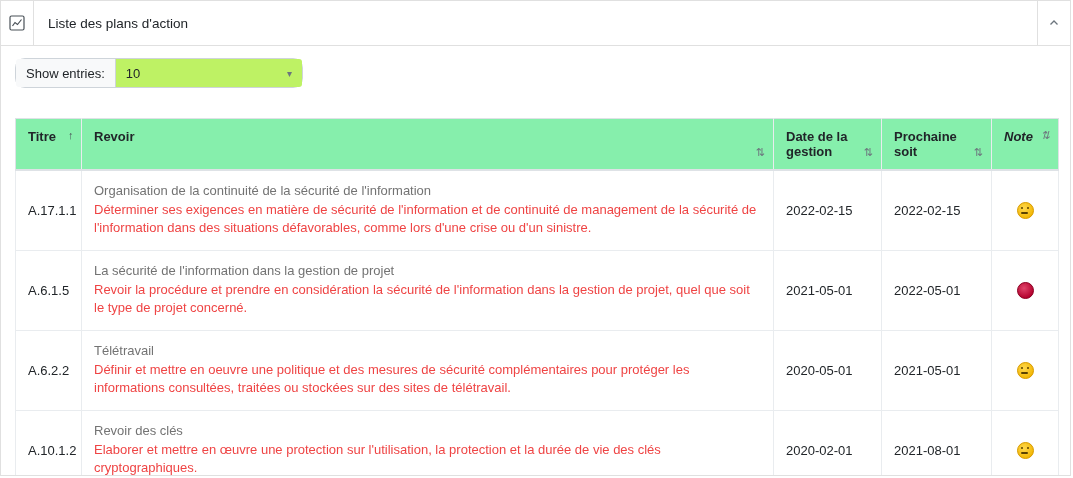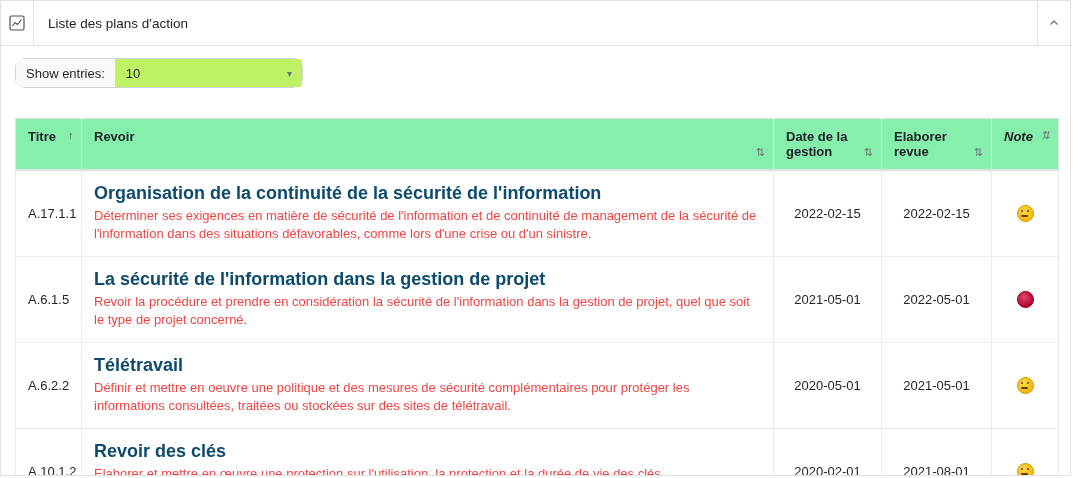--- a/index.html
+++ b/index.html
@@ -154,32 +154,32 @@
     padding: 12px 12px;
     font-size: 13px;
     color: #212529;
     box-sizing: border-box;
   }
   table.dt td:first-child { border-left: 1px solid #e9ecef; }
   table.dt td:last-child { border-right: 1px solid #e9ecef; }
 
   .cell-titre { color: #2f6fa8; font-size: 13px; }
   .act-title {
-    color: #0c4a6e;
-    font-weight: bold;
-    font-size: 18px;
+    color: #737373;
+    font-weight: normal;
+    font-size: 13px;
     display: block;
     margin-bottom: 3px;
   }
   .act-desc {
     color: #ef4444;
     font-size: 13px;
     line-height: 1.42;
   }
-  .cell-date { color: #2f6fa8; font-size: 13px; text-align: center; }
+  .cell-date { color: #2f6fa8; font-size: 13px; }
   .cell-note { text-align: center; }
 
   .emoji-face {
     display: inline-block;
     width: 15px;
     height: 15px;
     border-radius: 50%;
     position: relative;
     vertical-align: middle;
   }
@@ -262,21 +262,21 @@
           </th>
           <th class="col-action">
             <span>Revoir</span>
             <span class="sort-ind">⇅</span>
           </th>
           <th class="col-date">
             <span>Date de la gestion</span>
             <span class="sort-ind">⇅</span>
           </th>
           <th class="col-revue">
-            <span>Elaborer revue</span>
+            <span>Prochaine soit</span>
             <span class="sort-ind">⇅</span>
           </th>
           <th class="col-note">
             <span>Note</span>
             <span class="sort-ind">⇅</span>
           </th>
         </tr>
       </thead>
       <tbody>
         <tr>

